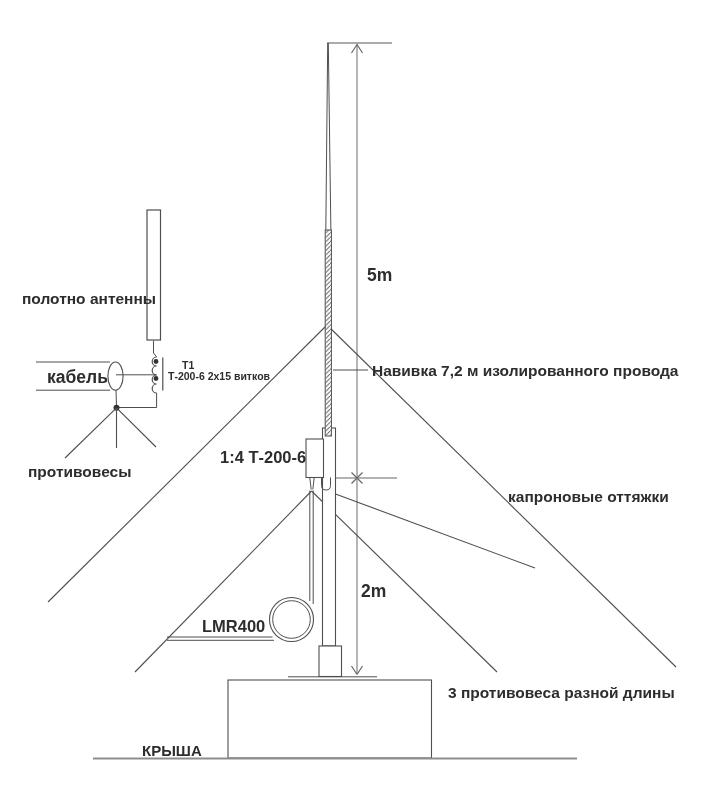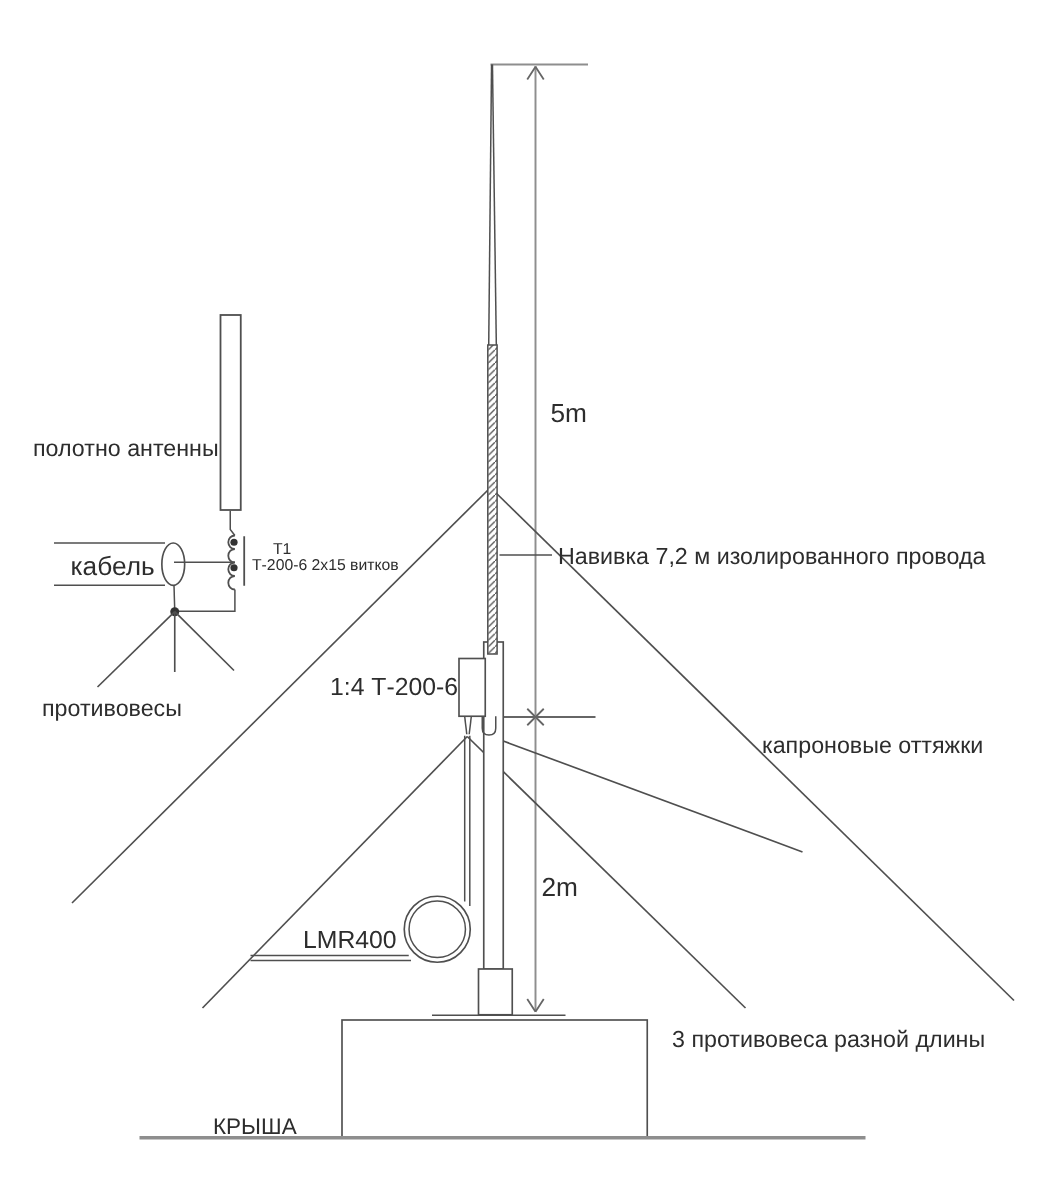--- a/index.html
+++ b/index.html
@@ -1,16 +1,16 @@
 <!DOCTYPE html>
 <html><head>
 <meta charset="utf-8">
 <style>
   html,body{margin:0;padding:0;background:#ffffff;}
-  .stage{width:703px;height:800px;position:relative;background:#ffffff;overflow:hidden;}
+  .stage{width:703px;height:800px;position:relative;background:#ffffff;overflow:hidden;font-weight:bold;}
   svg{display:block;}
   .lbl{font-family:"Liberation Sans", sans-serif; fill:#2d2d2d;}
   .s15{font-size:15.5px;}
   .s17{font-size:17.5px;}
   .s16{font-size:16.5px;}
   .s14{font-size:15px;}
   .s10{font-size:10.5px;}
   .ln{stroke:#4f4f4f;stroke-width:1.1;fill:none;}
   .thin{stroke:#4f4f4f;stroke-width:1;fill:none;}
   .dim{stroke:#8e8e8e;stroke-width:1.3;fill:none;}

